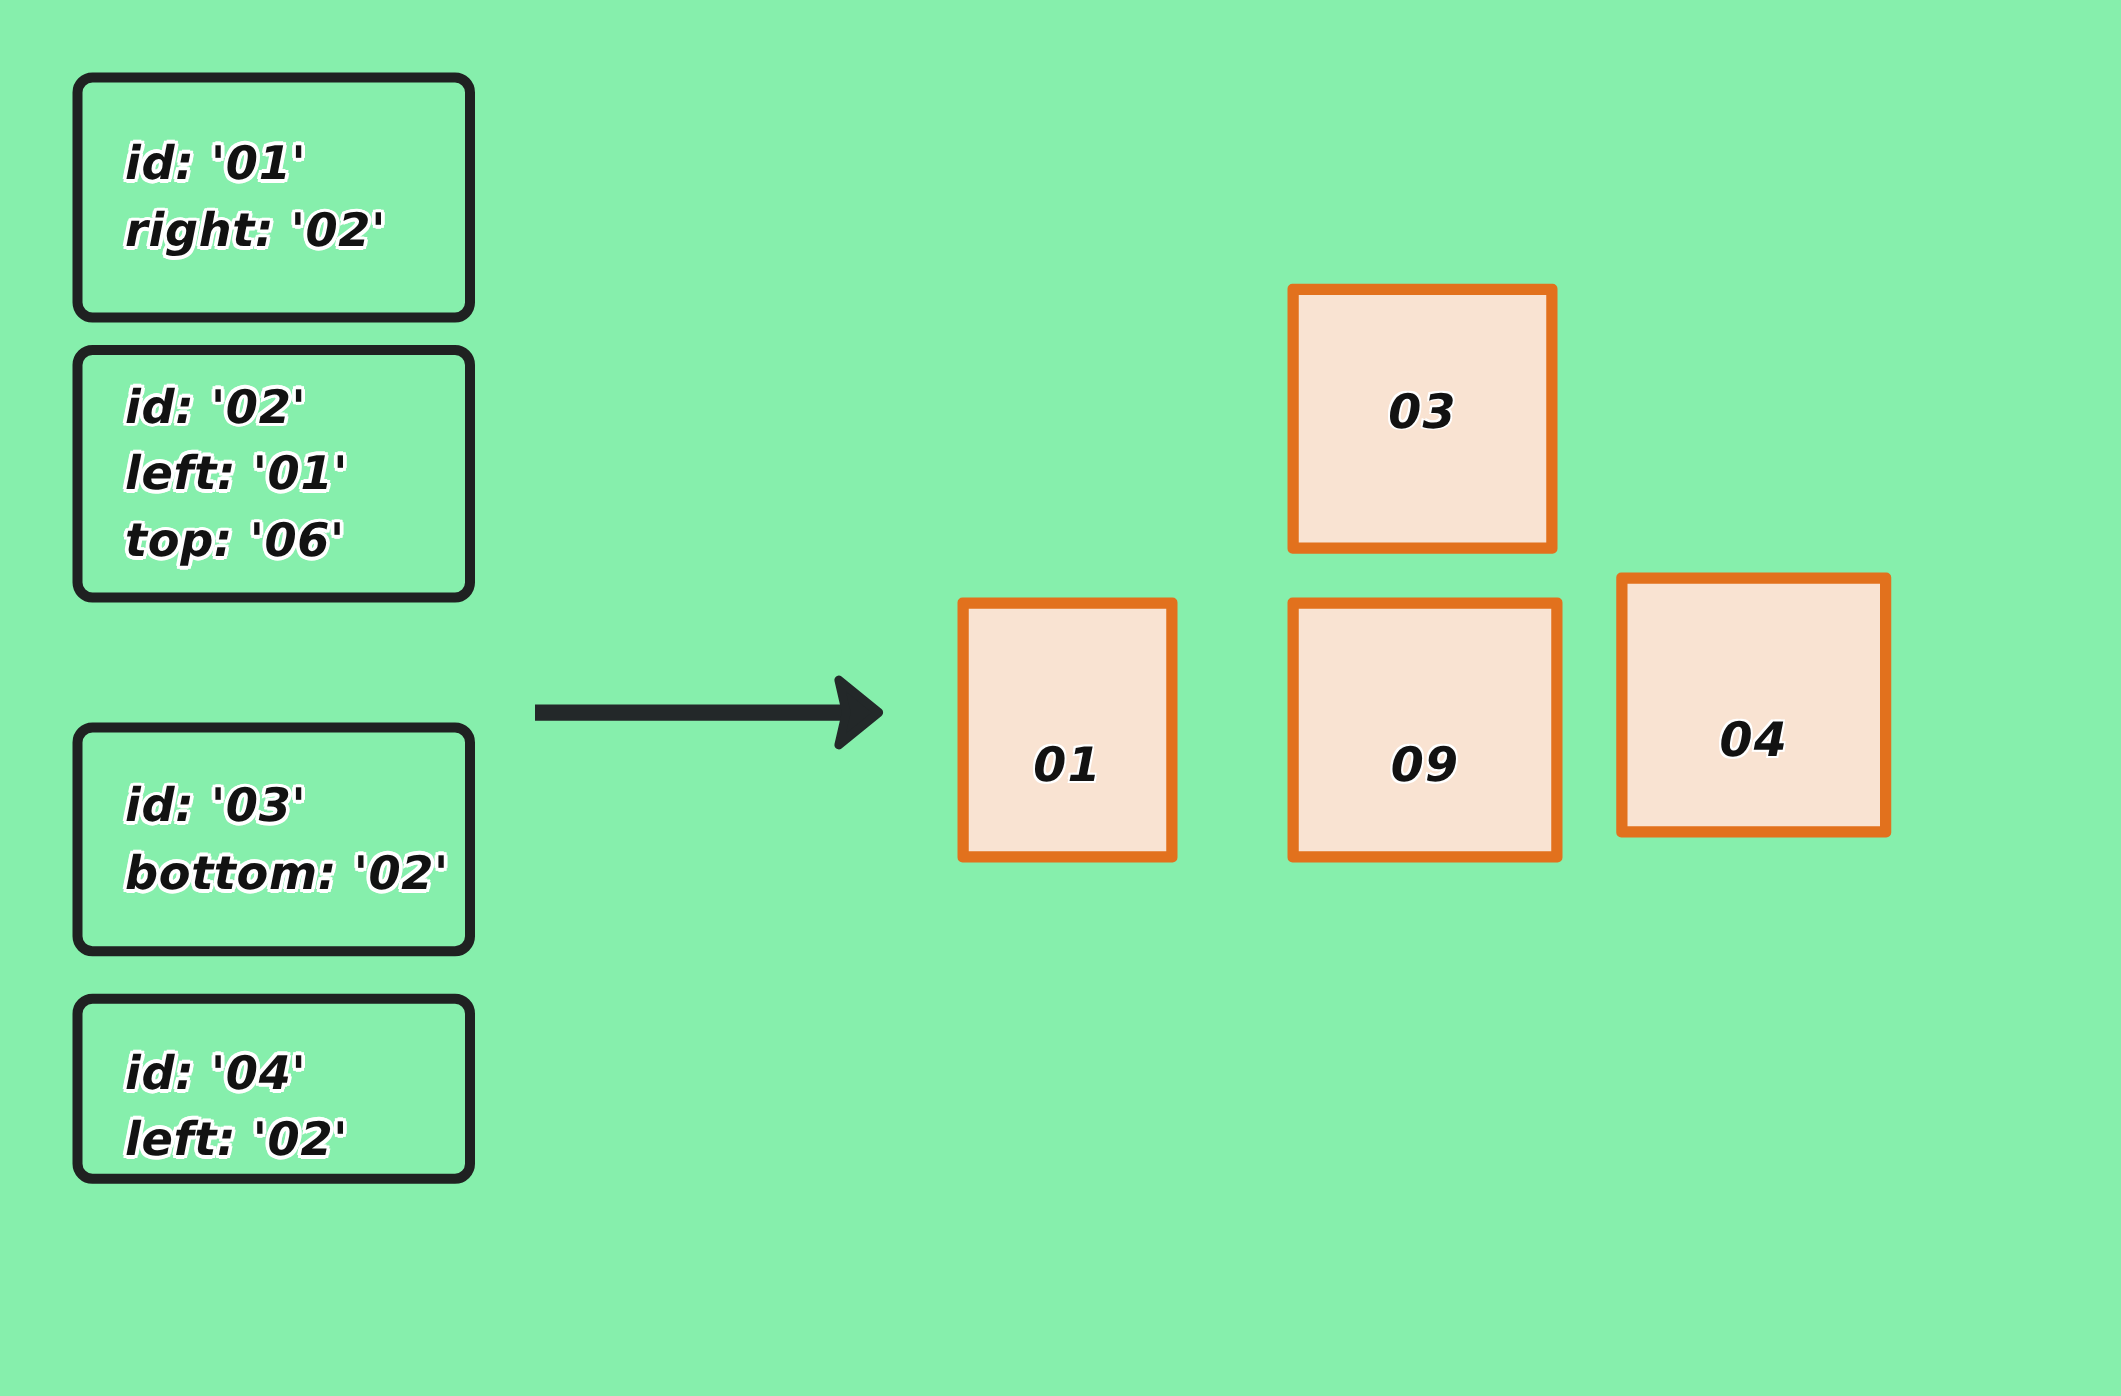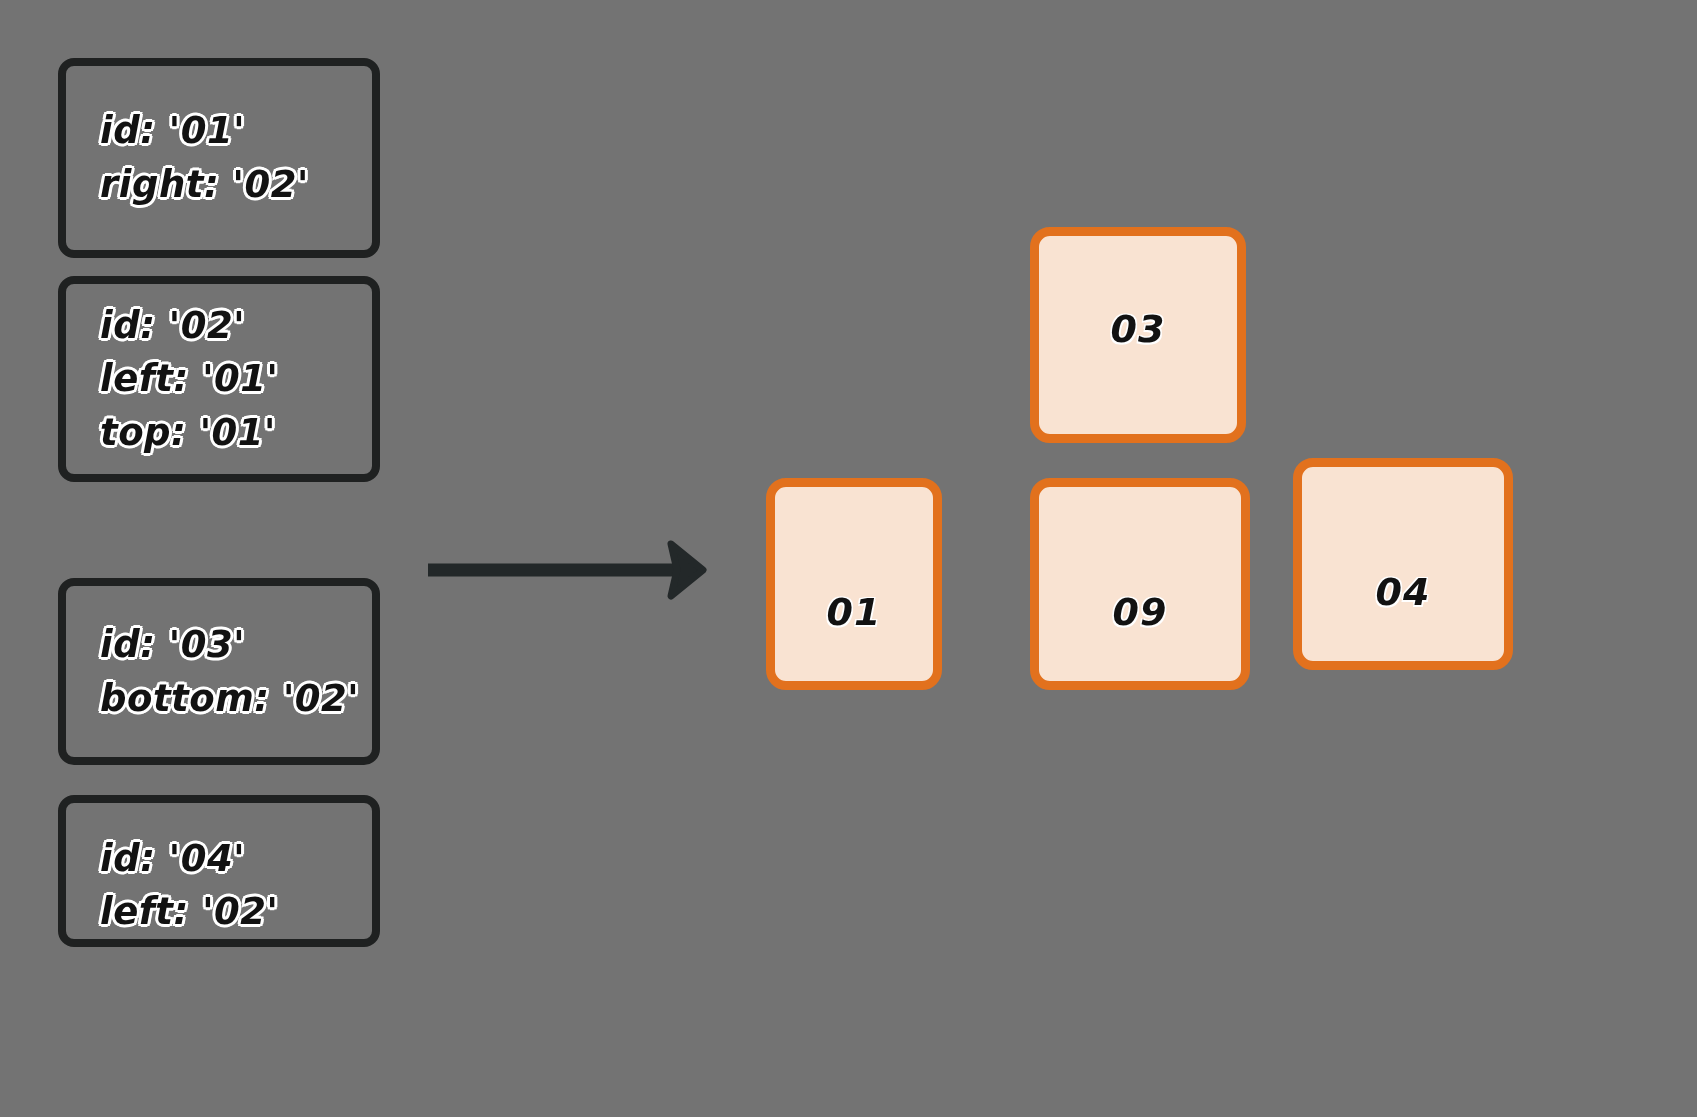--- a/index.html
+++ b/index.html
@@ -11,21 +11,21 @@
     width: 1697px;
     height: 1117px;
     background: #4a6871;
     font-family: "DejaVu Sans", sans-serif;
     overflow: hidden;
   }
   #stage {
     position: relative;
     width: 1697px;
     height: 1117px;
-    background: #737373;
+    background: #86efac;
   }
 
   
   .def-card {
     position: absolute;
     box-sizing: border-box;
     border: 8px solid #1f2121;
     border-radius: 16px;
     background: transparent;
     display: flex;
@@ -65,21 +65,21 @@
     width: 290px;
     height: 140px;
     pointer-events: none;
   }
 
   
   .block {
     position: absolute;
     box-sizing: border-box;
     border: 9px solid #e2711d;
-    border-radius: 20px;
+    border-radius: 4px;
     background: #f9e3d2;
     display: flex;
     align-items: center;
     justify-content: center;
   }
   .block-label {
     font-family: "DejaVu Sans", sans-serif;
     font-weight: 700;
     font-style: italic;
     font-size: 38px;
@@ -108,21 +108,21 @@
 <div id="stage">
 
   <div id="def-card-0" class="def-card">
     <div class="def-line">id: '01'</div>
     <div class="def-line">right: '02'</div>
   </div>
 
   <div id="def-card-1" class="def-card">
     <div class="def-line">id: '02'</div>
     <div class="def-line">left: '01'</div>
-    <div class="def-line">top: '01'</div>
+    <div class="def-line">top: '06'</div>
   </div>
 
   <div id="def-card-2" class="def-card">
     <div class="def-line">id: '03'</div>
     <div class="def-line">bottom: '02'</div>
   </div>
 
   <div id="def-card-3" class="def-card">
     <div class="def-line">id: '04'</div>
     <div class="def-line">left: '02'</div>

